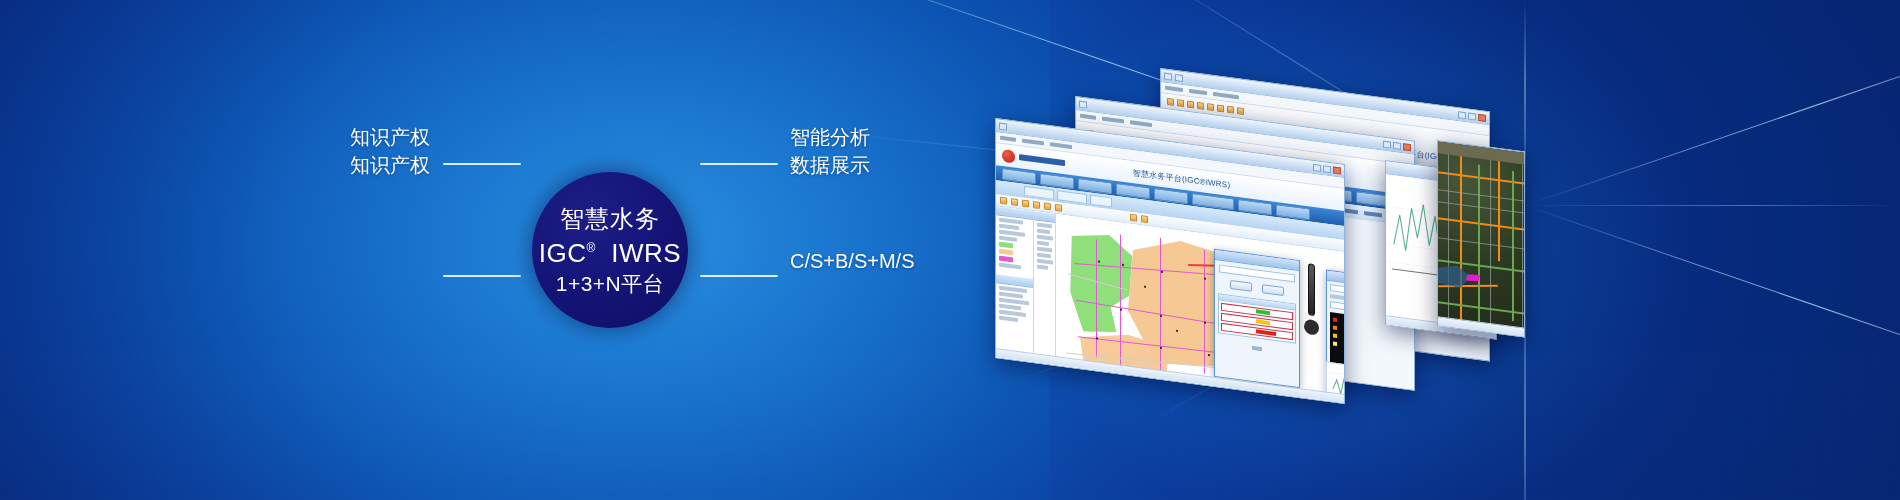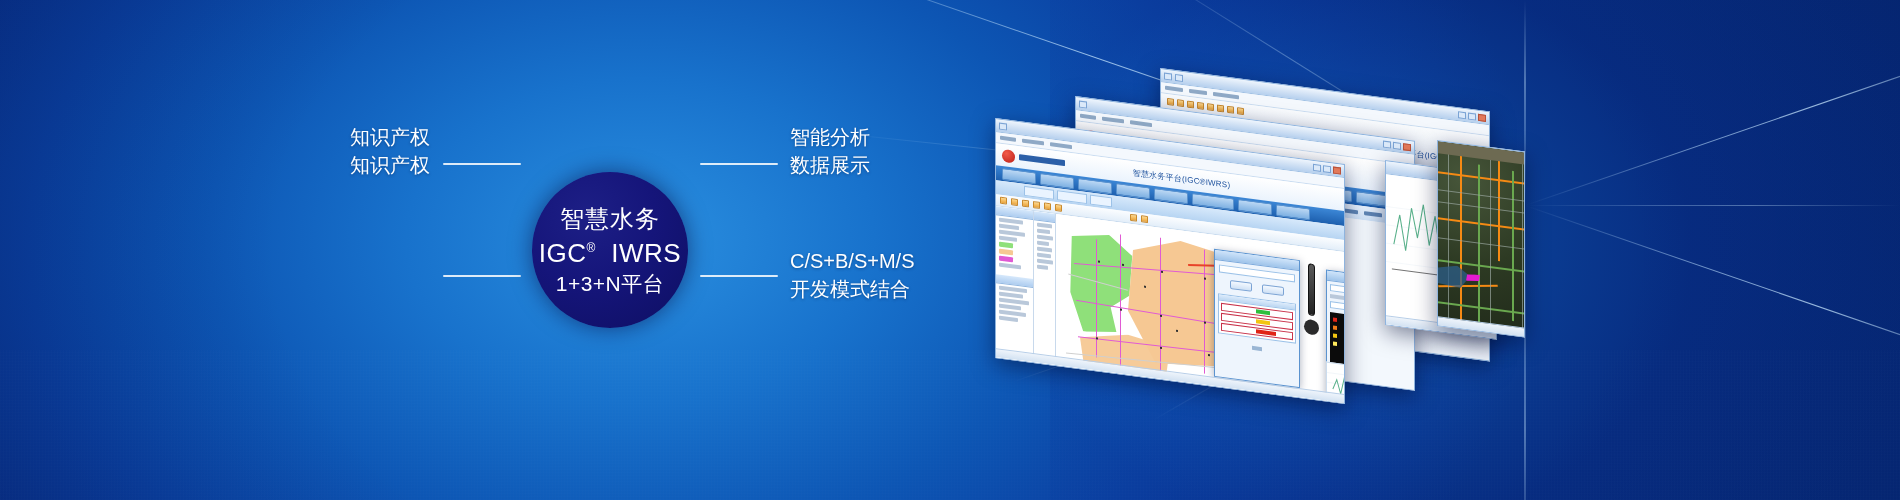--- a/index.html
+++ b/index.html
@@ -142,21 +142,20 @@
 
   <div class="conn" style="left:700px;top:163px;width:78px;"></div>
   <div class="lbl l" style="left:790px;top:124px;width:200px;">
     <div>智能分析</div>
     <div>数据展示</div>
   </div>
 
   <div class="conn" style="left:700px;top:275px;width:78px;"></div>
   <div class="lbl l" style="left:790px;top:220px;width:230px;margin-top:28px;">
     <div>C/S+B/S+M/S</div>
-    <div>开发模式结合</div>
   </div>
 
 
   <div class="win" style="left:1160px;top:68px;width:330px;height:250px;transform:skewY(7.5deg);transform-origin:left top;">
     <div class="tbar">
       <span class="dot"></span>
       <span class="dot"></span>
       <span class="dotrow">
         <span class="dot"></span>
         <span class="dot"></span>

